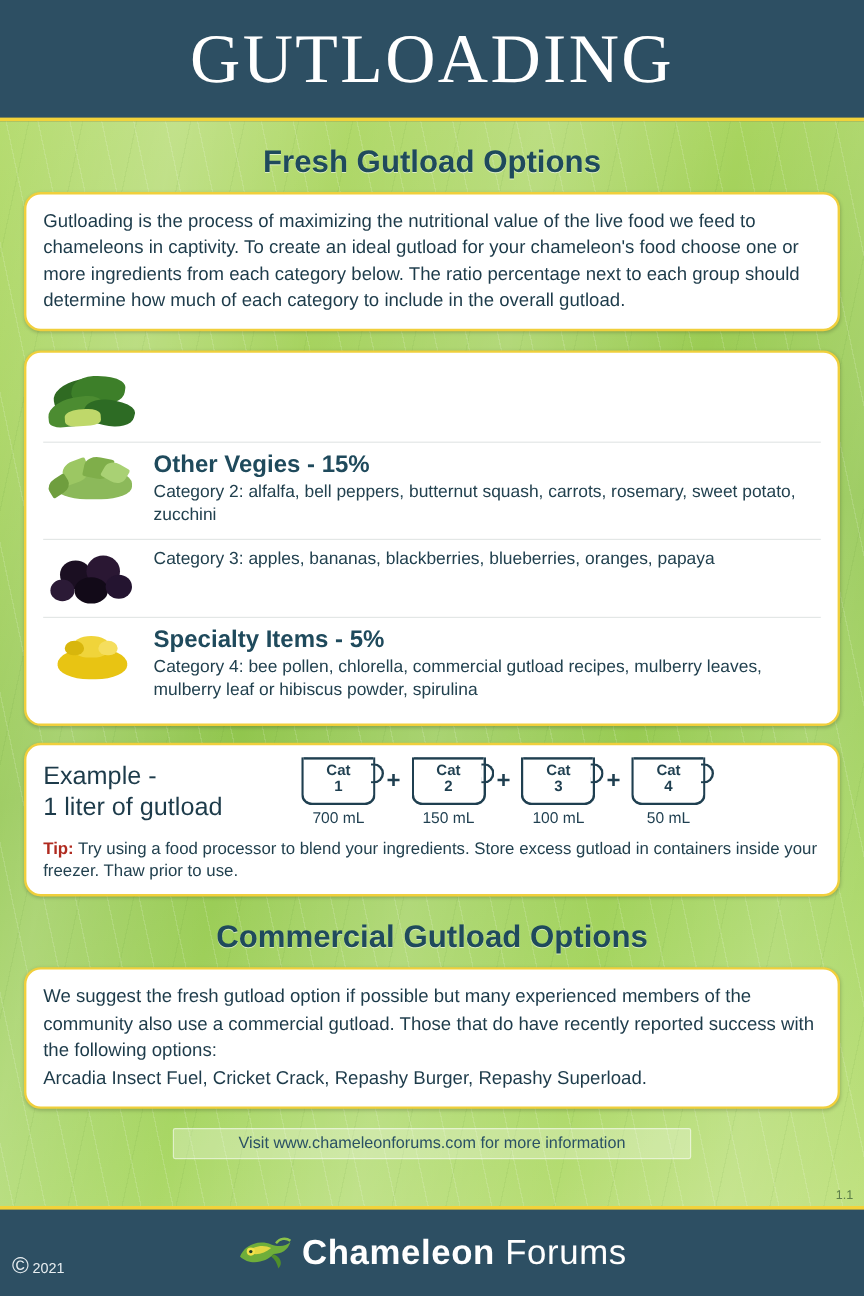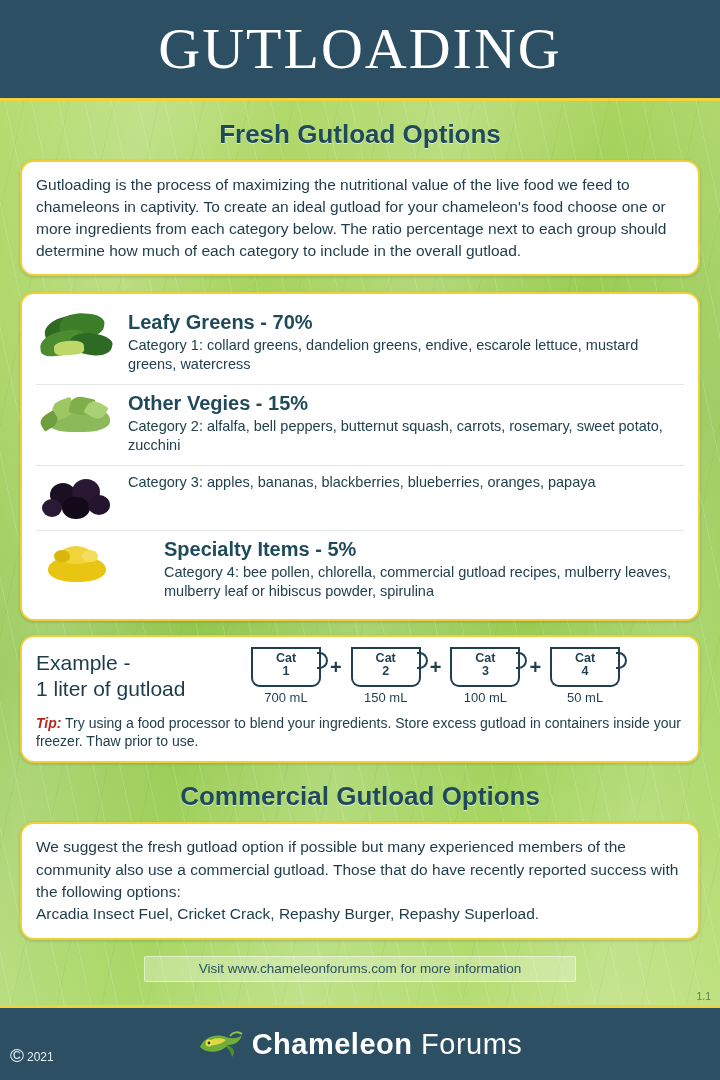--- a/index.html
+++ b/index.html
@@ -79,21 +79,21 @@
   .cat-card {
     margin-top: 16px;
     padding: 10px 14px 8px 14px;
   }
   .cat-row {
     display: flex;
     align-items: flex-start;
     padding: 7px 0 9px 0;
     border-bottom: 1px solid #e3e7e6;
   }
-  .cat-row:last-of-type { border-bottom: none; gap: 36px; }
+  .cat-row:last-of-type { border-bottom: none; }
   .cat-thumb {
     width: 84px;
     min-width: 84px;
     height: 48px;
     margin-right: 8px;
     position: relative;
     overflow: hidden;
   }
   .cat-text { flex: 1; }
   .cat-title {
@@ -126,21 +126,21 @@
   }
   .cups {
     display: flex;
     align-items: center;
     flex: 1;
     justify-content: flex-start;
   }
   .cup-unit { text-align: center; }
   .cup {
     position: relative;
-    width: 70px;
+    width: 62px;
     height: 40px;
     border: 2px solid #1f3f50;
     border-top: none;
     border-radius: 0 0 9px 9px;
     display: flex;
     align-items: center;
     justify-content: center;
     box-sizing: border-box;
   }
   .cup::before {
@@ -180,21 +180,21 @@
     font-size: 20px;
     font-weight: bold;
     margin: 0 9px 16px 9px;
   }
   .tip {
     margin-top: 9px;
     color: #22414f;
     font-size: 14px;
     line-height: 1.34;
   }
-  .tip b { color: #b02a1f; font-style: italic; }
+  .tip b { color: #b02a1f; }
   
   .comm-text {
     color: #1d3b4a;
     font-size: 15.5px;
     line-height: 1.45;
     margin: 0;
   }
   
   .visit {
     margin: 16px auto 0 auto;
@@ -290,24 +290,20 @@
 
       <div class="cat-row">
         <div class="cat-thumb">
           <div class="leafy">
             <div class="l" style="left:8px;top:6px;width:40px;height:22px;background:#2f6a22;transform:rotate(-12deg)"></div>
             <div class="l" style="left:24px;top:2px;width:44px;height:24px;background:#3d7f29;transform:rotate(8deg)"></div>
             <div class="l" style="left:4px;top:20px;width:46px;height:24px;background:#4c8c31;transform:rotate(-6deg)"></div>
             <div class="l" style="left:34px;top:22px;width:42px;height:22px;background:#2d6b24;transform:rotate(14deg)"></div>
             <div class="l" style="left:18px;top:30px;width:30px;height:14px;background:#bfd86a;border-radius:40% 40% 30% 30%;transform:rotate(-4deg)"></div>
           </div>
-        </div>
-        <div class="cat-text">
-          <p class="cat-title">Leafy Greens - 70%</p>
-          <p class="cat-desc">Category 1: collard greens, dandelion greens, endive, escarole lettuce, mustard greens, watercress</p>
         </div>
       </div>
 
       <div class="cat-row">
         <div class="cat-thumb">
           <div class="veg">
             <div class="sprout" style="left:10px;top:14px;width:64px;height:26px;background:#8cb95a;border-radius:50% 50% 40% 40%"></div>
             <div class="sprout" style="left:16px;top:8px;width:22px;height:18px;background:#9cc763;transform:rotate(-20deg)"></div>
             <div class="sprout" style="left:34px;top:5px;width:24px;height:18px;background:#7fae4a;transform:rotate(12deg)"></div>
             <div class="sprout" style="left:50px;top:10px;width:20px;height:16px;background:#a9d174;transform:rotate(30deg)"></div>

